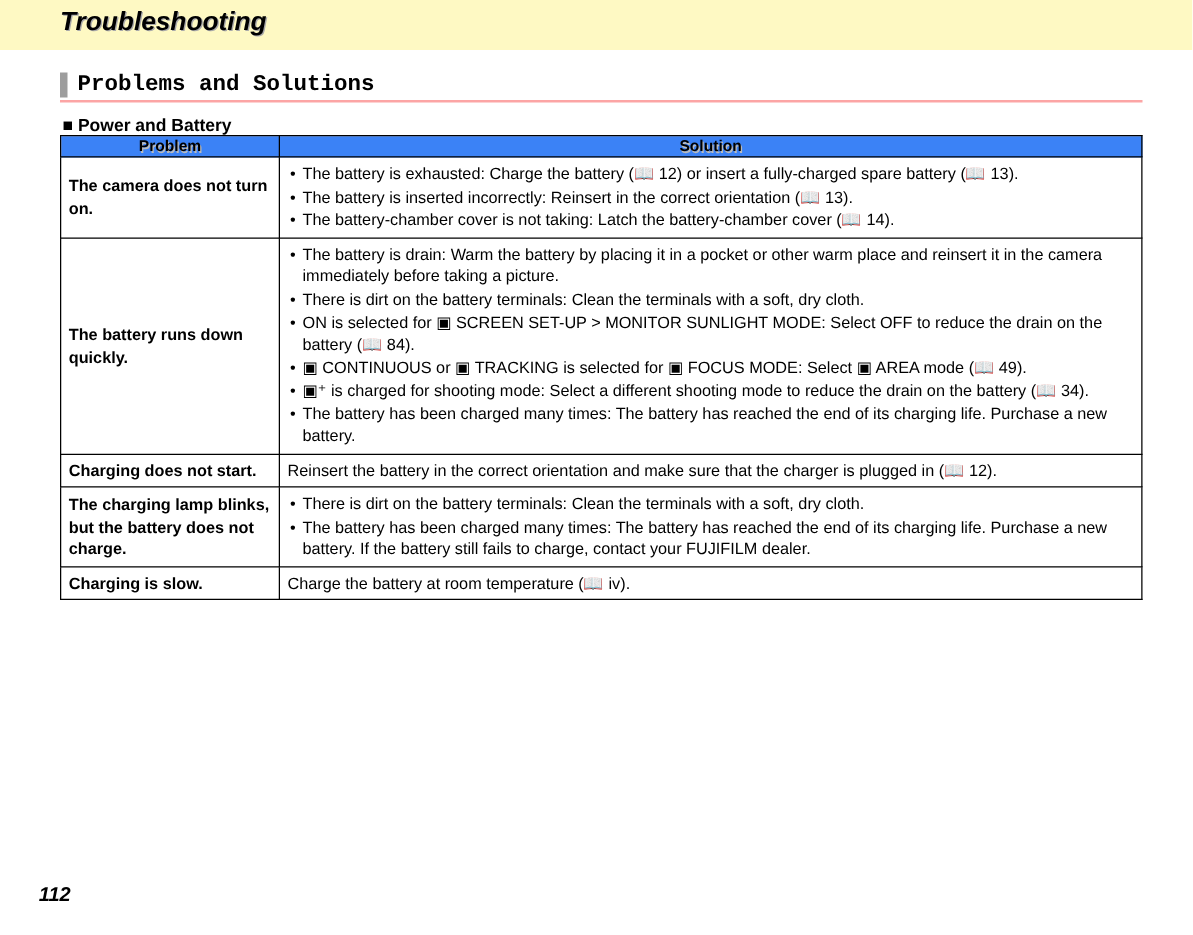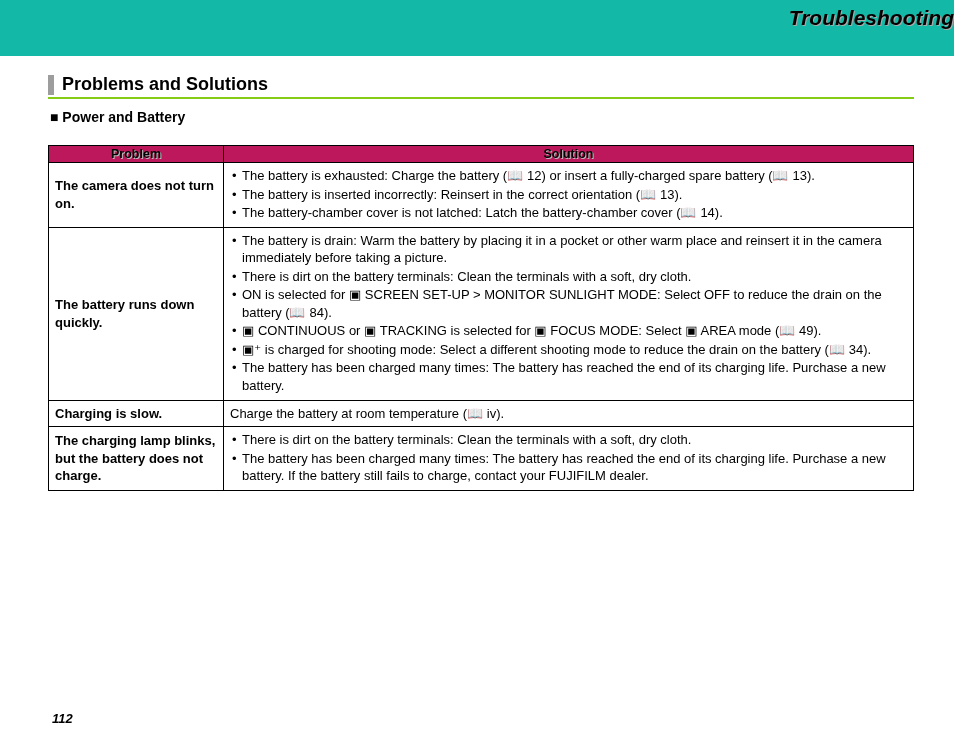--- a/index.html
+++ b/index.html
@@ -6,66 +6,66 @@
   body {
     width: 954px;
     height: 748px;
     background: #fff;
     font-family: "Segoe UI", "Helvetica Neue", Arial, sans-serif;
     font-size: 13px;
     color: #000;
     position: relative;
   }
   .header-band {
-    background: #14b8a6;
-    height: 56px;
+    background: #fef9c3;
+    height: 40px;
     padding: 6px 0 0 48px;
-    text-align: right;
   }
   .header-title {
     font-size: 21px;
     font-weight: bold;
     font-style: italic;
     text-shadow: 1px 1px 0 #aaa;
   }
   .content {
     padding: 18px 40px 0 48px;
   }
   .section-title-wrap {
     display: flex;
     align-items: center;
-    border-bottom: 2px solid #84cc16;
+    border-bottom: 2px solid #fca5a5;
     padding-bottom: 2px;
     margin-bottom: 10px;
+    font-family: Liberation Mono, monospace;
   }
   .section-bar {
     width: 6px;
     height: 20px;
     background: #9d9d9d;
     margin-right: 8px;
   }
   .section-title {
     font-size: 18px;
     font-weight: bold;
   }
   .subsection {
     font-size: 14px;
     font-weight: bold;
-    margin: 6px 0 20px 2px;
+    margin: 6px 0 0 2px;
   }
   .subsection::before {
     content: "■ ";
   }
   table.ts {
     border-collapse: collapse;
     width: 100%;
     table-layout: fixed;
   }
   table.ts th {
-    background: #be185d;
+    background: #3b82f6;
     font-size: 12.5px;
     font-weight: bold;
     border: 1px solid #000;
     padding: 1px 0;
     text-align: center;
     text-shadow: 1px 1px 0 #bbb;
   }
   table.ts td {
     border: 1px solid #000;
     padding: 4px 6px 4px 6px;
@@ -84,23 +84,23 @@
   ul.sol > li::before {
     content: "•";
     position: absolute;
     left: 0;
     top: 0;
     color: #000;
   }
   .b { font-weight: normal; }
   .page-num {
     position: absolute;
-    left: 52px;
+    left: 31px;
     bottom: 22px;
-    font-size: 13px;
+    font-size: 16px;
     font-weight: bold;
     font-style: italic;
   }
 </style>
 </head>
 <body>
 
 <div class="header-band">
   <div class="header-title">Troubleshooting</div>
 </div>
@@ -124,47 +124,51 @@
         <th>Solution</th>
       </tr>
     </thead>
     <tbody id="tbody">
         <tr>
           <td class="problem">The camera does not turn on.</td>
           <td>
             <ul class="sol">
               <li><span class="b">The battery is exhausted</span>: Charge the battery (📖 12) or insert a fully-charged spare battery (📖 13).</li>
               <li><span class="b">The battery is inserted incorrectly</span>: Reinsert in the correct orientation (📖 13).</li>
-              <li><span class="b">The battery-chamber cover is not latched</span>: Latch the battery-chamber cover (📖 14).</li>
+              <li><span class="b">The battery-chamber cover is not taking</span>: Latch the battery-chamber cover (📖 14).</li>
             </ul>
           </td>
         </tr>
         <tr>
           <td class="problem">The battery runs down quickly.</td>
           <td>
             <ul class="sol">
               <li><span class="b">The battery is drain</span>: Warm the battery by placing it in a pocket or other warm place and reinsert it in the camera immediately before taking a picture.</li>
               <li><span class="b">There is dirt on the battery terminals</span>: Clean the terminals with a soft, dry cloth.</li>
               <li><span class="b">ON is selected for ▣ SCREEN SET-UP &gt; MONITOR SUNLIGHT MODE</span>: Select <span class="b">OFF</span> to reduce the drain on the battery (📖 84).</li>
               <li><span class="b">▣ CONTINUOUS or ▣ TRACKING is selected for ▣ FOCUS MODE</span>: Select <span class="b">▣ AREA</span> mode (📖 49).</li>
               <li><span class="b">▣⁺ is charged for shooting mode</span>: Select a different shooting mode to reduce the drain on the battery (📖 34).</li>
               <li><span class="b">The battery has been charged many times</span>: The battery has reached the end of its charging life. Purchase a new battery.</li>
             </ul>
           </td>
         </tr>
         <tr>
-          <td class="problem">Charging is slow.</td>
-          <td>Charge the battery at room temperature (📖 iv).</td>
+          <td class="problem">Charging does not start.</td>
+          <td>Reinsert the battery in the correct orientation and make sure that the charger is plugged in (📖 12).</td>
         </tr>
         <tr>
           <td class="problem">The charging lamp blinks, but the battery does not charge.</td>
           <td>
             <ul class="sol">
               <li><span class="b">There is dirt on the battery terminals</span>: Clean the terminals with a soft, dry cloth.</li>
               <li><span class="b">The battery has been charged many times</span>: The battery has reached the end of its charging life.  Purchase a new battery.  If the battery still fails to charge, contact your FUJIFILM dealer.</li>
             </ul>
           </td>
         </tr>
+        <tr>
+          <td class="problem">Charging is slow.</td>
+          <td>Charge the battery at room temperature (📖 iv).</td>
+        </tr>
       </tbody>
   </table>
 </div>
 
 <div class="page-num">112</div>
 
 </body></html>

